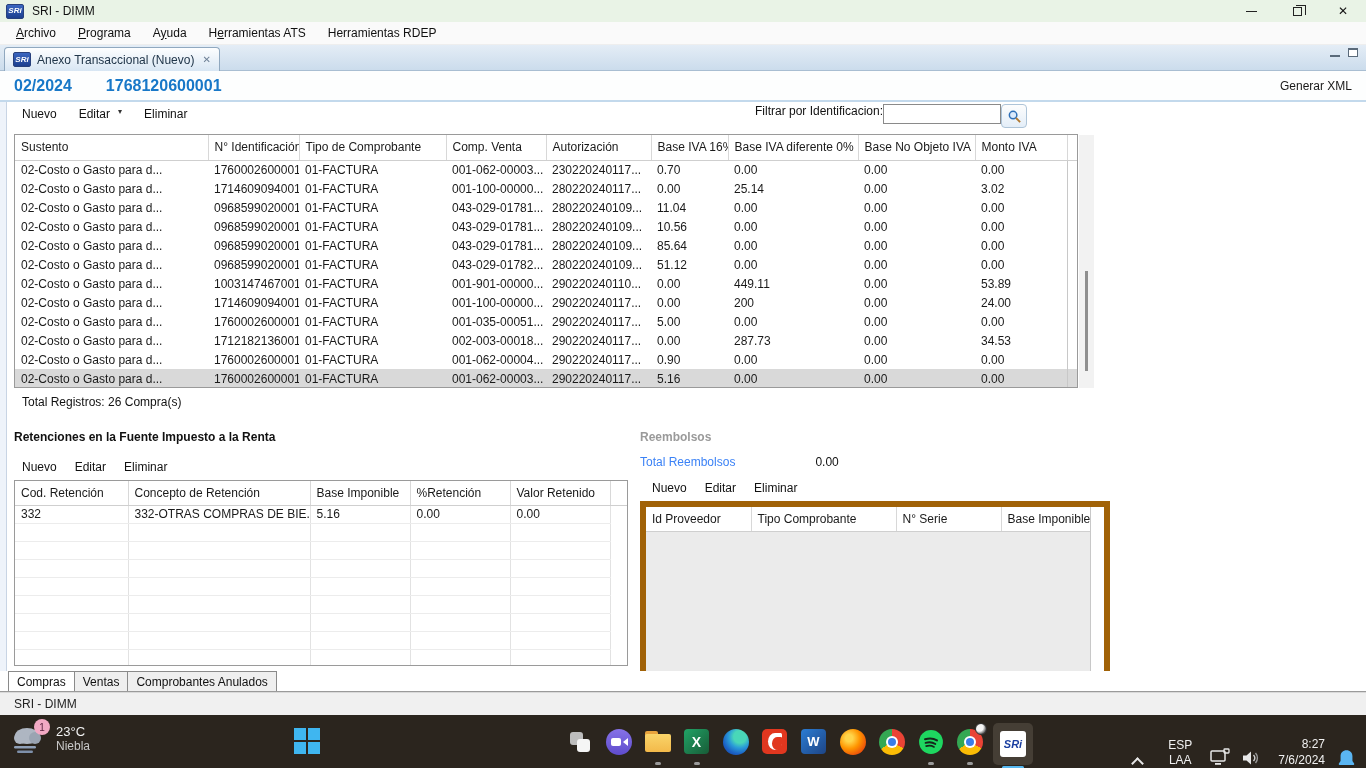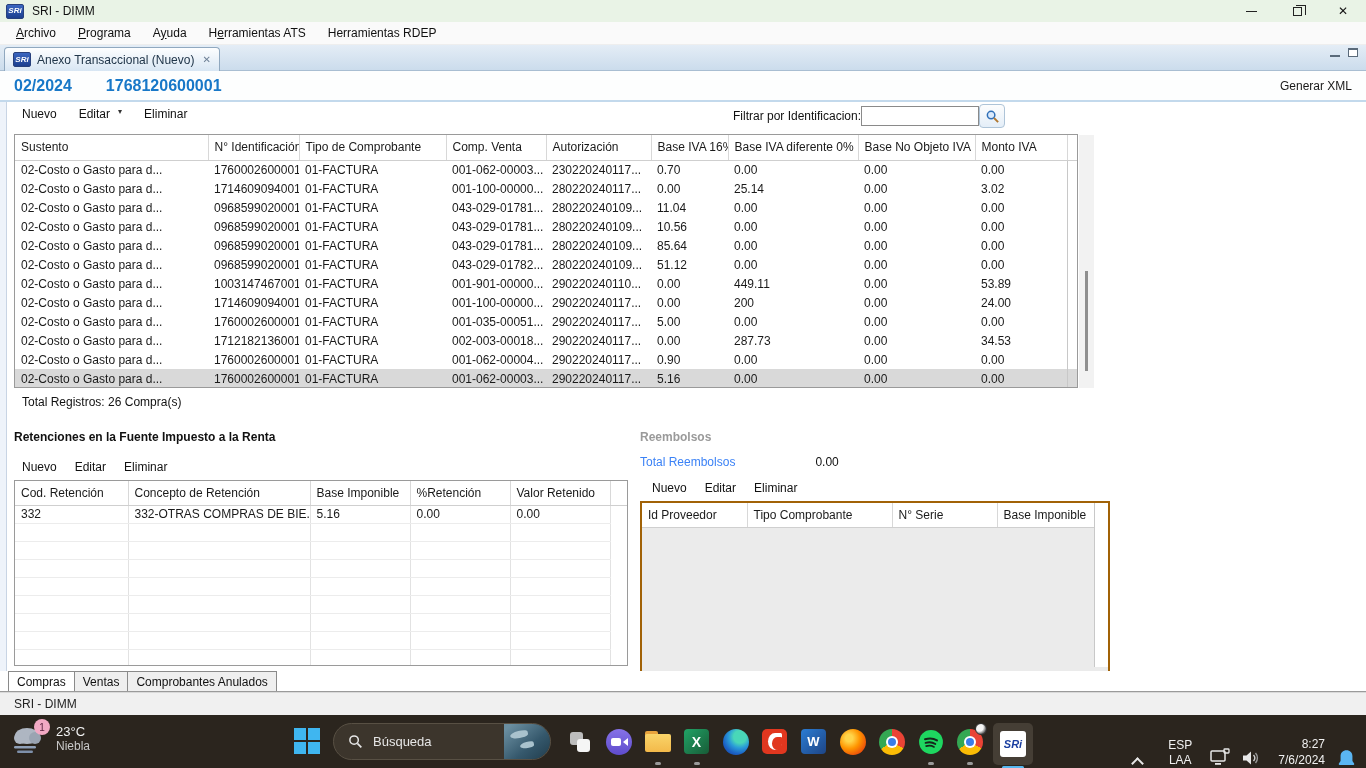--- a/index.html
+++ b/index.html
@@ -40,21 +40,21 @@
 
   
   .left-rail { position:absolute; left:0; top:102px; width:7px; height:590px; background:#eef3fa; border-right:1px solid #c8d4e4; }
 
   
   .toolbar { display:flex; align-items:flex-start; gap:22px; }
   .tb-link { color:#111; }
   .caret { font-size:8px; color:#333; margin-left:-14px; }
 
   .toolbar-main { position:absolute; left:22px; top:107px; }
-  .filterbox { position:absolute; left:733px; top:104px; display:flex; align-items:center; gap:0; }
+  .filterbox { position:absolute; left:755px; top:104px; display:flex; align-items:flex-start; gap:0; }
   .filter-label { color:#111; }
   .filter-input { width:118px; height:20px; border:1px solid #8a8a8a; background:#fff; }
   .search-btn { width:26px; height:24px; border:1px solid #aec4d8; border-radius:4px; background:linear-gradient(#fdfdfd,#e4eef8); display:flex; align-items:center; justify-content:center; }
 
   
   table.grid { border-collapse:collapse; table-layout:fixed; background:#fff; }
   .grid th { font-weight:normal; text-align:left; padding:4px 6px; border-right:1px solid #d8d8d8; border-bottom:1px solid #cfcfcf; white-space:nowrap; overflow:hidden; }
   .grid td { padding:1px 6px; white-space:nowrap; overflow:hidden; }
   .grid tr.selected td { background:#d9d9d9; }
 
@@ -77,21 +77,21 @@
   .ret-table-wrap tbody tr { height:18px; }
   .ret-table-wrap tbody td { border-right:1px solid #e2e2e2; border-bottom:1px solid #ececec; }
   .grid th.filler, .grid td.filler { border-right:none; background:#fff; border-left:1px solid #c8c8c8; }
   .ret-table-wrap tbody td.filler { border-bottom:none; }
 
   .reemb-title { position:absolute; left:640px; top:430px; color:#9a9a9a; }
   .reemb-total { position:absolute; left:640px; top:455px; display:flex; }
   .reemb-total .lbl { color:#3b82f6; }
   .reemb-total .val { margin-left:80px; color:#111; }
   .reemb-toolbar { position:absolute; left:652px; top:481px; gap:18px; }
-  .reemb-table-wrap { position:absolute; left:640px; top:501px; width:470px; height:204px; border:2px solid #a16207; background:#ebebeb; overflow:hidden; }
+  .reemb-table-wrap { position:absolute; left:640px; top:501px; width:470px; height:204px; border:6px solid #a16207; background:#ebebeb; overflow:hidden; }
   .reemb-table-wrap table { width:100%; background:transparent; }
   .reemb-table-wrap thead tr { height:24px; }
   .reemb-table-wrap th { background:#fff; }
   .reemb-scrollcol { position:absolute; right:0; top:0; width:14px; height:164px; background:#fff; border-left:1px solid #c8c8c8; }
 
   
   .bottom-tabs { position:absolute; left:0; top:671px; width:1366px; height:21px; background:#fff; border-bottom:1px solid #9a9a9a; display:flex; align-items:stretch; padding-left:8px; }
   .btab { border:1px solid #8a8a8a; border-bottom:none; background:#efefef; padding:3px 8px 0 8px; margin-right:-1px; color:#111; }
   .btab.active { background:#fff; }
   .statusbar { position:absolute; left:0; top:692px; width:1366px; height:23px; background:#f0f0f0; border-top:1px solid #d9d9d9; display:flex; align-items:center; padding-left:14px; color:#222; }
@@ -556,31 +556,20 @@
     </div>
   </div>
 
   <div class="startbtn">
     <div></div>
       <div></div>
       <div></div>
       <div></div>
   </div>
 
-  <div class="searchpill">
-    <svg class="mag" width="15" height="15" viewBox="0 0 16 16">
-      <circle cx="6.5" cy="6.5" r="4.5" fill="none" stroke="#e6e6e6" stroke-width="1.6"></circle>
-      <line x1="10" y1="10" x2="14.2" y2="14.2" stroke="#e6e6e6" stroke-width="1.8"></line>
-    </svg>
-    <span class="ph">Búsqueda</span>
-    <div class="search-img">
-      <div class="shark s1"></div>
-      <div class="shark s2"></div>
-    </div>
-  </div>
 
   <div class="tb-icons">
     <div class="slot">
         <div class="ic-taskview"></div>
       </div>
     <div class="slot">
         <div class="ic-video"></div>
       </div>
     <div class="slot">
         <div class="ic-folder"></div>

